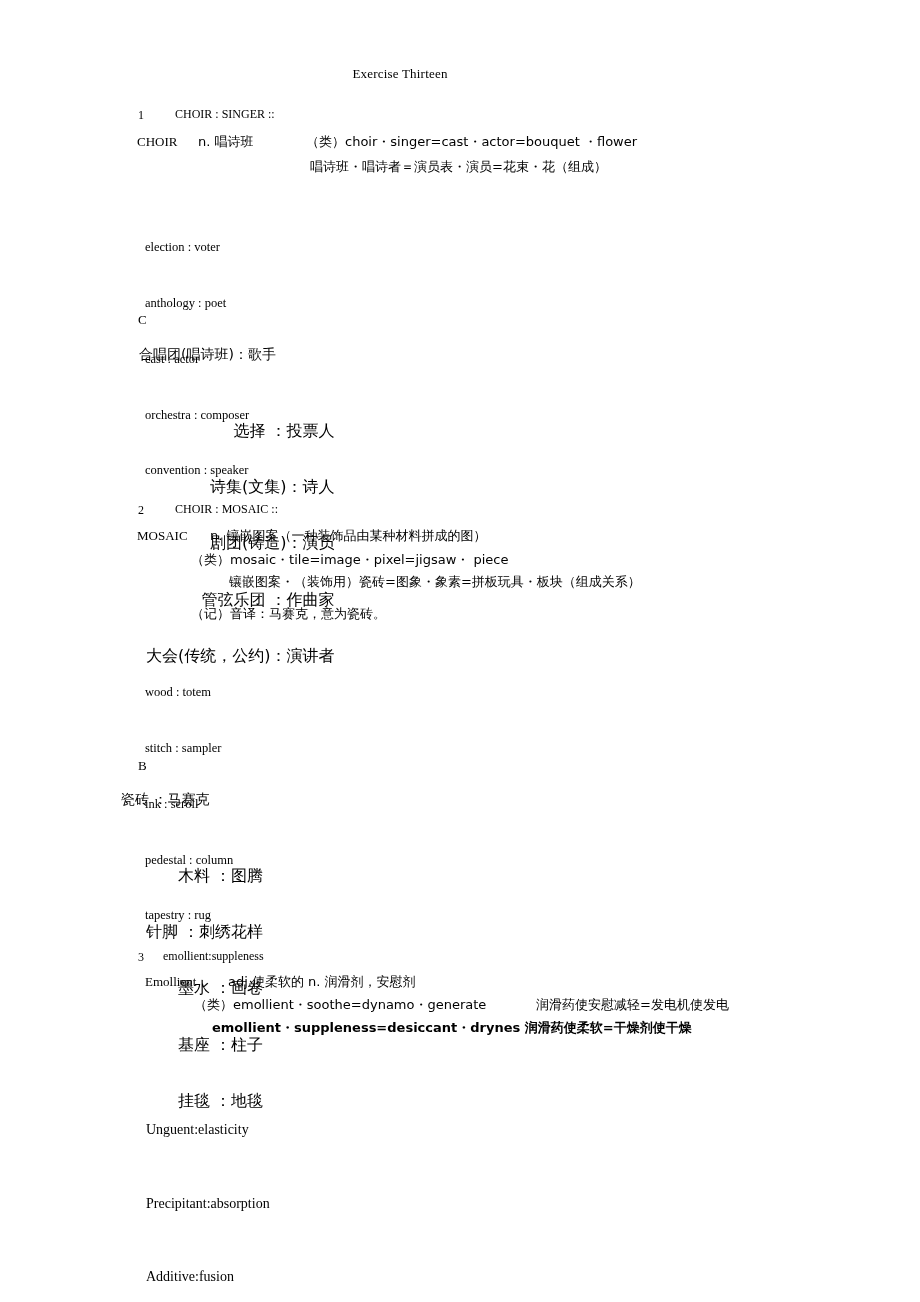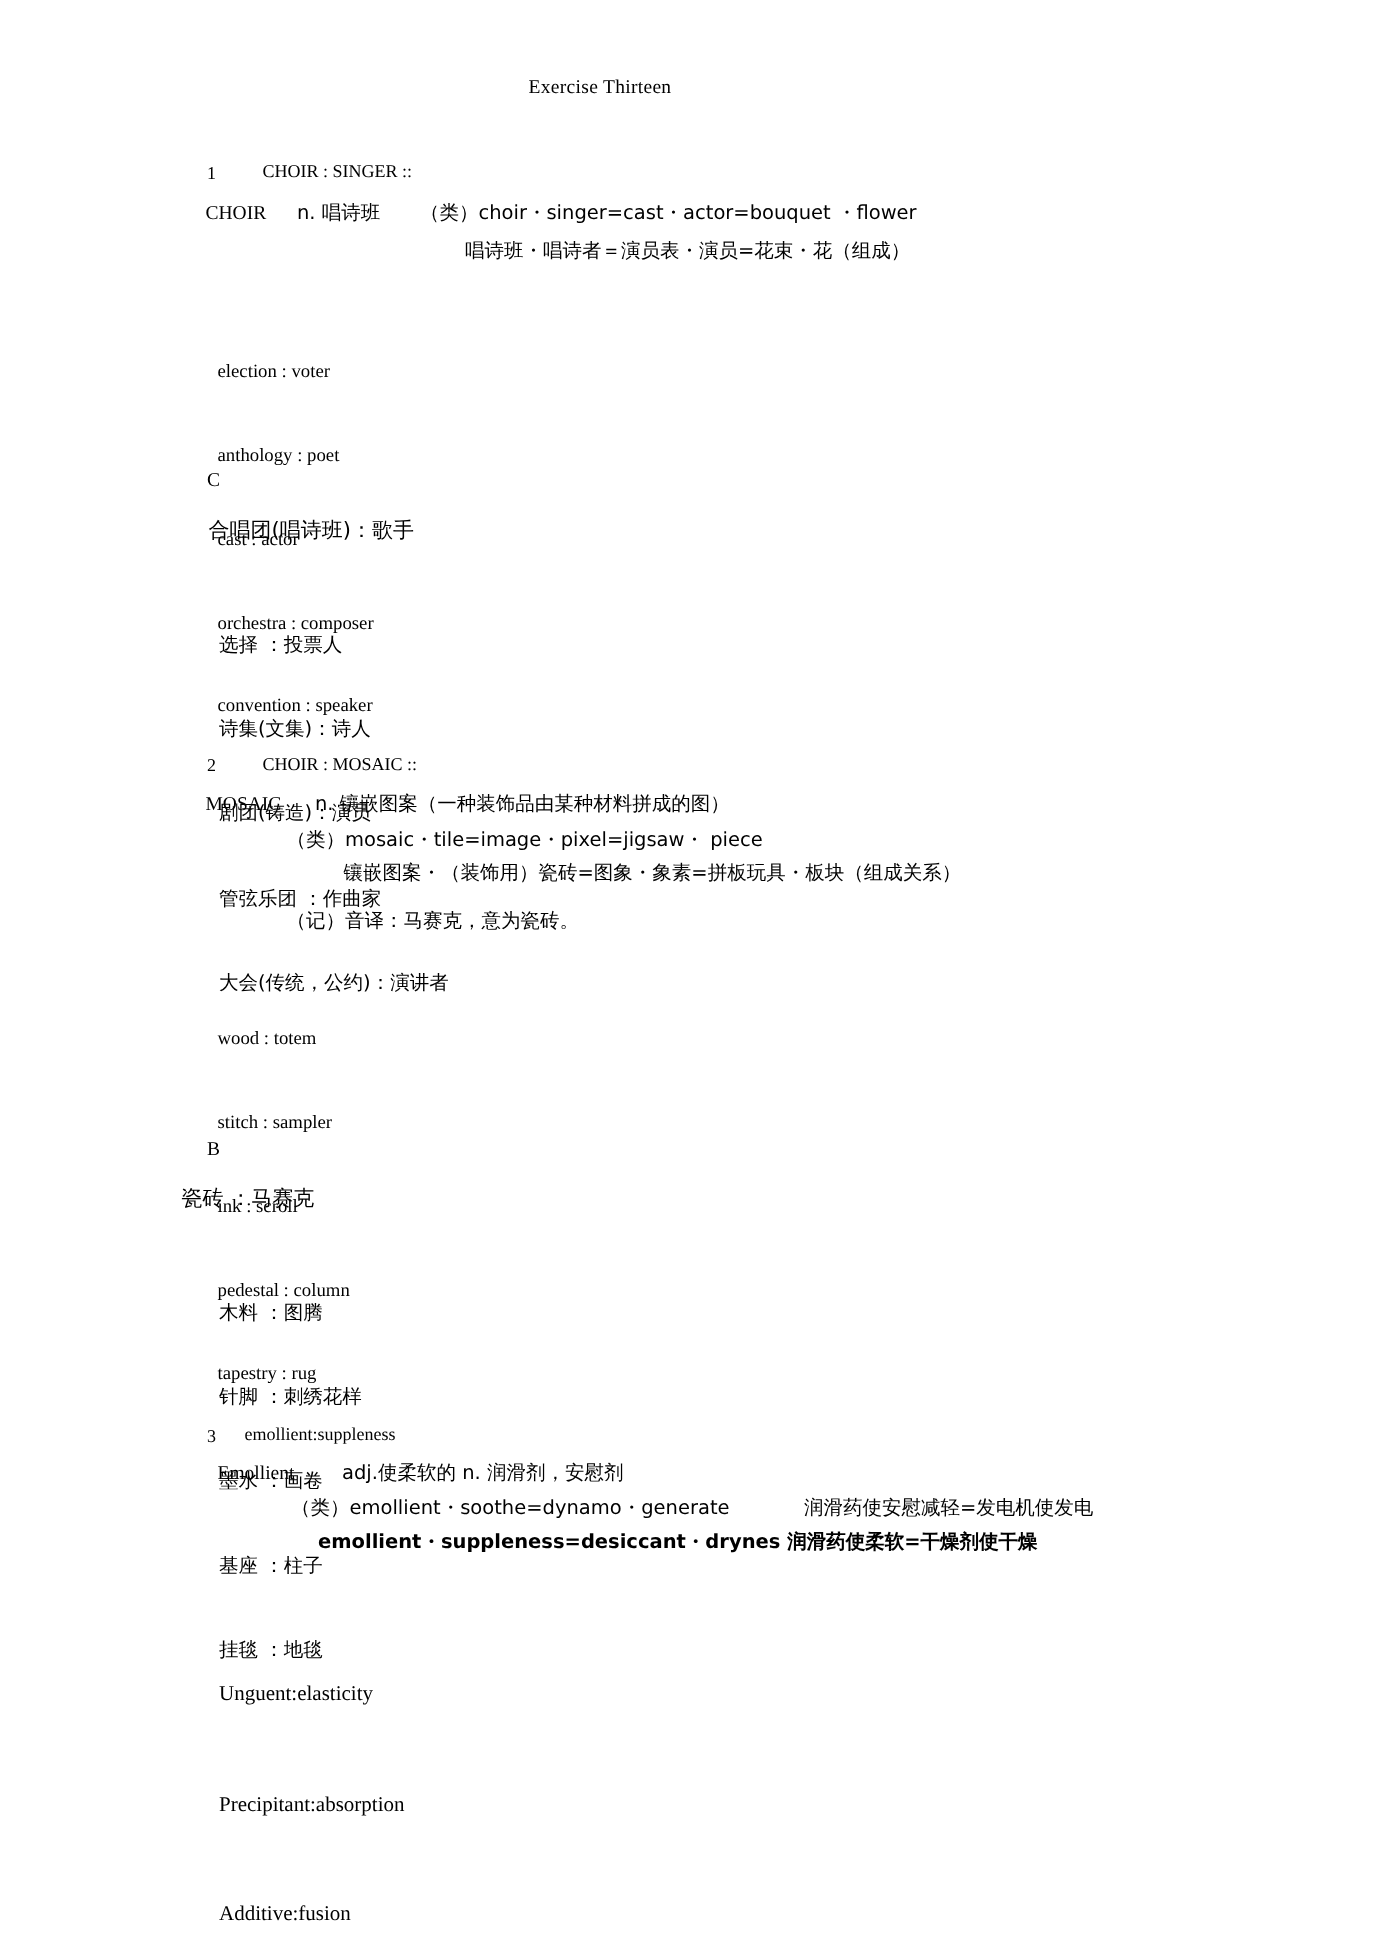--- a/index.html
+++ b/index.html
@@ -18,21 +18,21 @@
   .page {
     position: relative;
     width: 920px;
     height: 1302px;
     background: #fff;
   }
 
   
   .doc-title {
     position: absolute;
-    top: 50px;
+    top: 66px;
     left: 0;
     width: 800px;
     text-align: center;
     font-family: "Liberation Serif", "DejaVu Serif", serif;
     font-size: 13px;
     letter-spacing: 0.2px;
     white-space: pre;
   }
 
   
@@ -85,44 +85,45 @@
   .pairlist-lg {
     position: absolute;
     font-family: "Liberation Serif", "DejaVu Serif", serif;
     font-size: 14px;
     line-height: 24.5px;
     white-space: pre;
   }
   .cjklist {
     position: absolute;
     font-family: "DejaVu Sans", "Liberation Sans", sans-serif;
-    font-size: 13px;
+    font-size: 16px;
     line-height: 18.8px;
     white-space: pre;
+    text-align: right;
   }
   .answer {
     position: absolute;
     font-family: "Liberation Serif", "DejaVu Serif", serif;
     font-size: 13px;
     white-space: pre;
   }
 </style>
 </head>
 <body>
 
 <div class="page">
 
   <div class="doc-title">Exercise Thirteen</div>
 
   <div class="entry-num" style="top:108px; left:138px;">1</div>
   <div class="line serif fs12" style="top:108px; left:175px;">CHOIR : SINGER ::</div>
 
   <div class="hdr-word" style="top:134px; left:137px;">CHOIR</div>
   <div class="mixed" style="top:133px; left:198px;">n. 唱诗班</div>
-  <div class="mixed" style="top:133px; left:280px;text-align:right;">（类）choir・singer=cast・actor=bouquet ・flower</div>
+  <div class="mixed" style="top:133px; left:306px;text-align:right;">（类）choir・singer=cast・actor=bouquet ・flower</div>
   <div class="mixed" style="top:158px; left:310px;">唱诗班・唱诗者＝演员表・演员=花束・花（组成）</div>
 
   <div class="pairlist" style="top:201px; left:145px;">
     <div>election : voter</div>
     <div>anthology : poet</div>
     <div>cast : actor</div>
     <div>orchestra : composer</div>
     <div>convention : speaker</div>
   </div>
 

